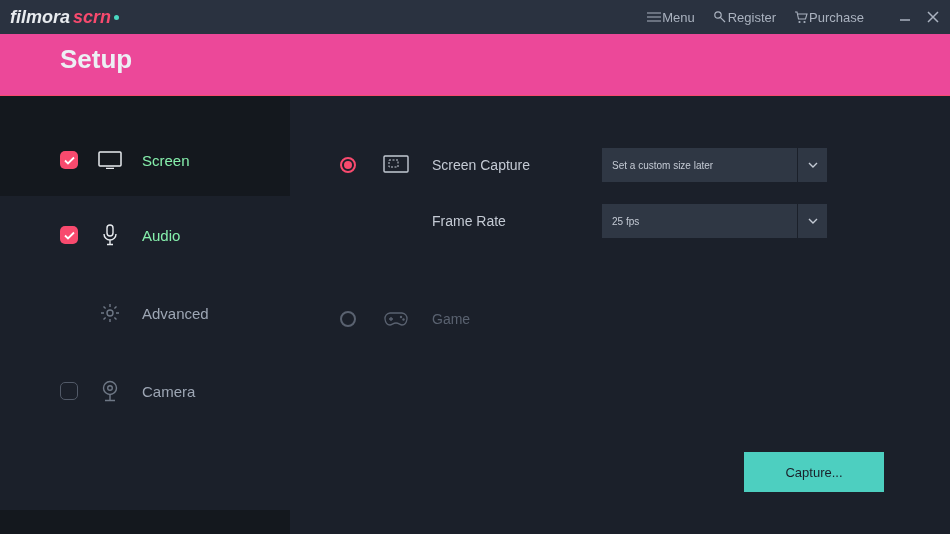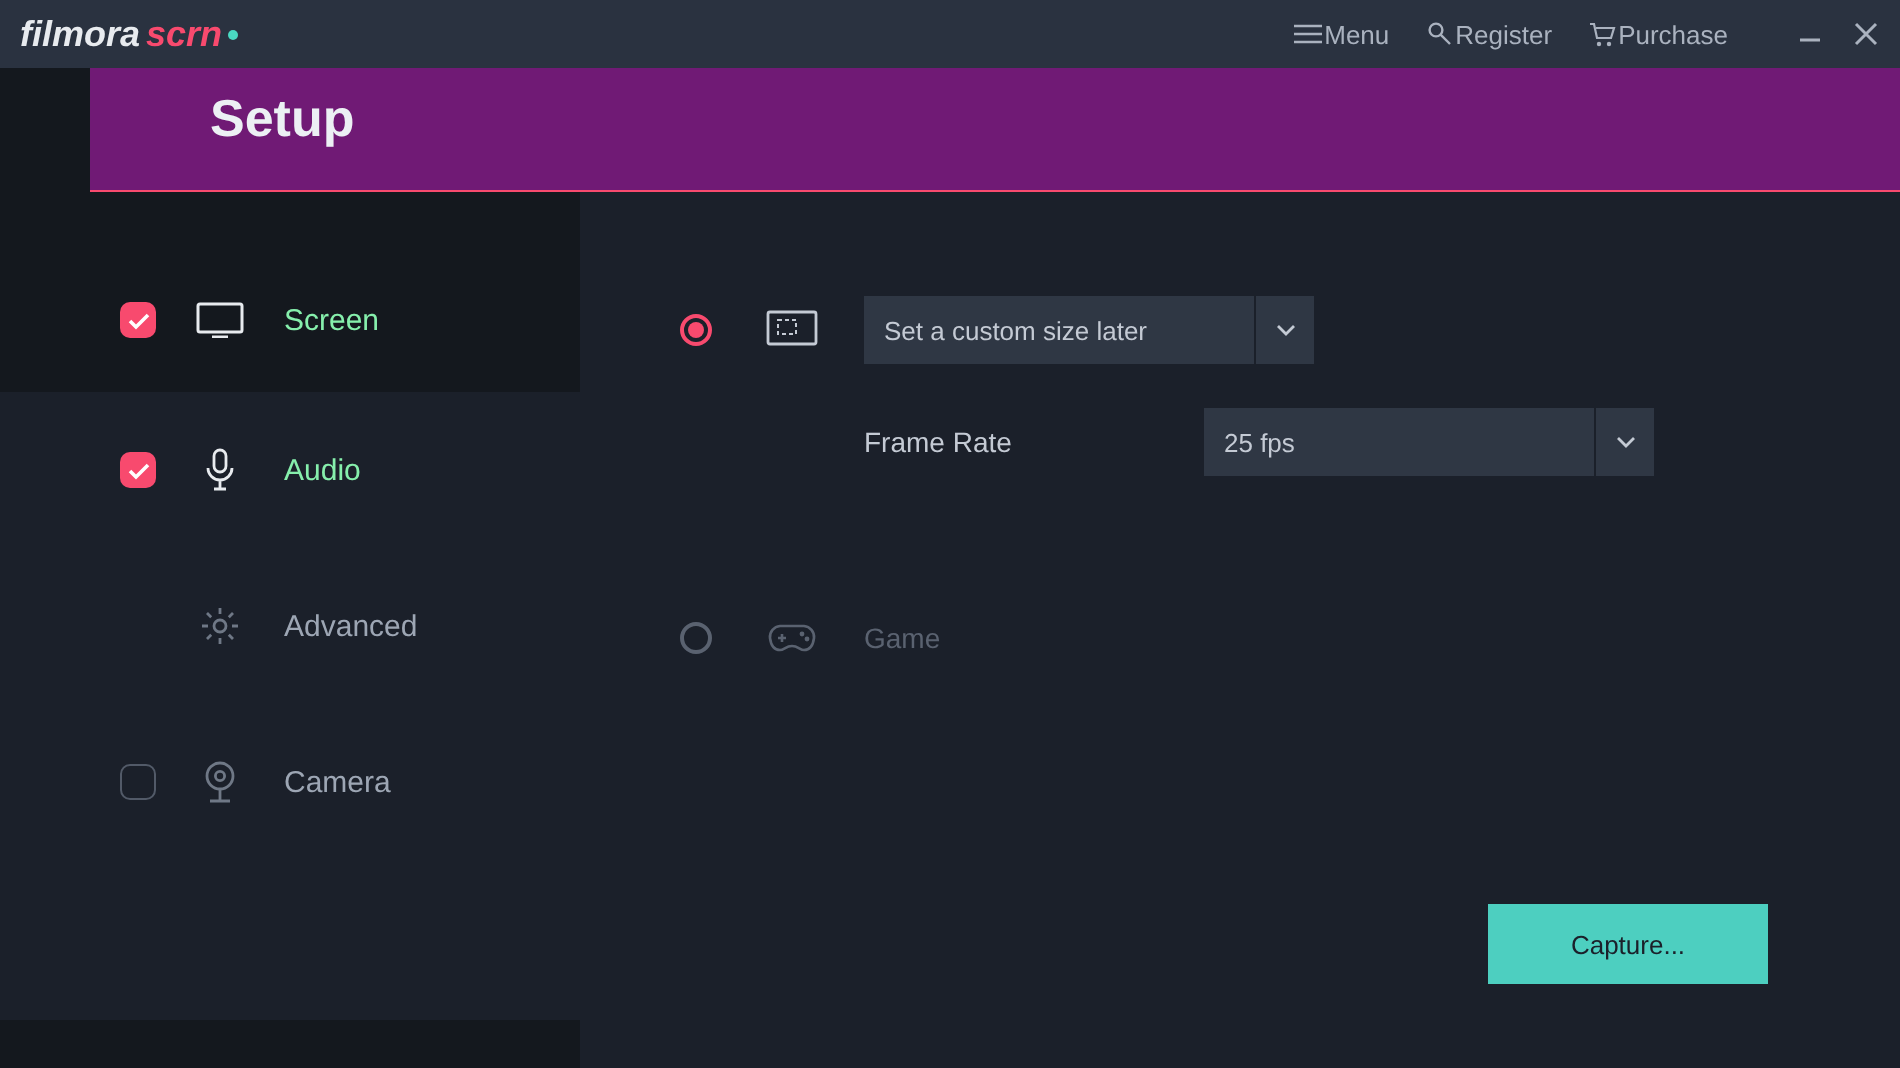--- a/index.html
+++ b/index.html
@@ -9,21 +9,21 @@
     .logo { display: flex; align-items: center; gap: 3px; font-size: 18px; }
     .logo-word1 { color: #e8ebef; font-weight: 700; font-style: italic; }
     .logo-word2 { color: #f84a6e; font-weight: 700; font-style: italic; }
     .logo-dot { width: 5px; height: 5px; background: #4ad9c2; border-radius: 50%; display: inline-block; }
     .titlebar-spacer { flex: 1; }
     .titlebar-actions { display: flex; align-items: center; gap: 18px; font-size: 13px; color: #aab2bf; }
     .titlebar-item { display: flex; align-items: center; gap: 1px; cursor: pointer; }
     .window-controls { display: flex; align-items: center; gap: 14px; margin-left: 16px; color: #aab2bf; }
     .win-btn { cursor: pointer; width: 14px; height: 14px; display: flex; align-items: center; justify-content: center; }
     
-    .header { height: 62px; background: #701a75; padding-left: 60px; display: flex; align-items: flex-start; position: relative; margin-left: 45px; }
+    .header { height: 62px; background: #ec4899; padding-left: 60px; display: flex; align-items: flex-start; position: relative; }
     .header-title { color: #ecf0f4; font-size: 26px; font-weight: 700; margin-top: 10px; }
     .header-divider { position: absolute; bottom: 0; left: 0; right: 0; height: 1px; background: #f84a6e; }
     
     .main { display: flex; height: 438px; }
     .sidebar { width: 290px; background: #14181e; padding-top: 28px; }
     .side-item { display: flex; align-items: center; height: 52px; padding-left: 60px; gap: 20px; color: #9da6b4; cursor: pointer; position: relative; }
     .side-item.active { color: #86efac; }
     .side-item.bg-dark { background: #1b202a; }
     .side-item.first-row { height: 72px; padding-top: 0; }
     .side-check { width: 18px; height: 18px; border-radius: 5px; display: flex; align-items: center; justify-content: center; flex-shrink: 0; }
@@ -35,21 +35,21 @@
     
     .content { flex: 1; background: #1b202a; padding: 52px 66px 0 50px; position: relative; }
     .opt-row { display: flex; align-items: center; margin-bottom: 22px; }
     .radio { width: 16px; height: 16px; border-radius: 50%; border: 2px solid #5a6270; margin-right: 26px; flex-shrink: 0; cursor: pointer; position: relative; }
     .radio.selected { border-color: #f84a6e; }
     .radio.selected::after { content: ''; position: absolute; top: 2px; left: 2px; width: 8px; height: 8px; background: #f84a6e; border-radius: 50%; }
     .radio-spacer { width: 42px; flex-shrink: 0; }
     .opt-icon { width: 28px; height: 22px; margin-right: 22px; display: flex; align-items: center; justify-content: center; flex-shrink: 0; }
     .opt-label { color: #c4cad4; font-size: 14px; width: 170px; }
     .opt-label.dim { color: #5a6270; }
-    .select { flex: 0 0 225px; height: 34px; background: #2f3744; color: #c4cad4; display: flex; align-items: center; padding: 0 10px; font-size: 13px; cursor: pointer; position: relative; }
+    .select { flex: 0 0 225px; height: 34px; background: #2f3744; color: #c4cad4; display: flex; align-items: center; padding: 0 10px; font-size: 10px; cursor: pointer; position: relative; }
     .select-caret { position: absolute; right: 0; top: 0; width: 30px; height: 34px; background: #2f3744; border-left: 1px solid #1b202a; display: flex; align-items: center; justify-content: center; }
     .capture-btn { position: absolute; right: 66px; bottom: 42px; width: 140px; height: 40px; background: #4dcfc0; color: #1b202a; font-size: 13px; display: flex; align-items: center; justify-content: center; cursor: pointer; }
     svg { display: block; }
   </style>
 </head>
 <body>
 
 <div class="titlebar">
   <div class="logo">
     <span class="logo-word1">filmora</span>
@@ -168,20 +168,21 @@
   <div class="content">
 
     <div class="opt-row">
       <div class="radio selected"></div>
       <div class="opt-icon">
         <svg width="26" height="20" viewBox="0 0 26 20">
             <rect x="1" y="1" width="24" height="16" rx="1" fill="none" stroke="#c4cad4" stroke-width="1.4"></rect>
             <rect x="6" y="5" width="9" height="7" fill="none" stroke="#c4cad4" stroke-width="1" stroke-dasharray="2 1.5"></rect>
           </svg>
       </div>
+      <div class="opt-label">Screen Capture</div>
       <div class="select">
         <span>Set a custom size later</span>
         <div class="select-caret">
           <svg width="10" height="6" viewBox="0 0 10 6">
               <path d="M1 1l4 4 4-4" fill="none" stroke="#c4cad4" stroke-width="1.4"></path>
             </svg>
         </div>
       </div>
     </div>
 

